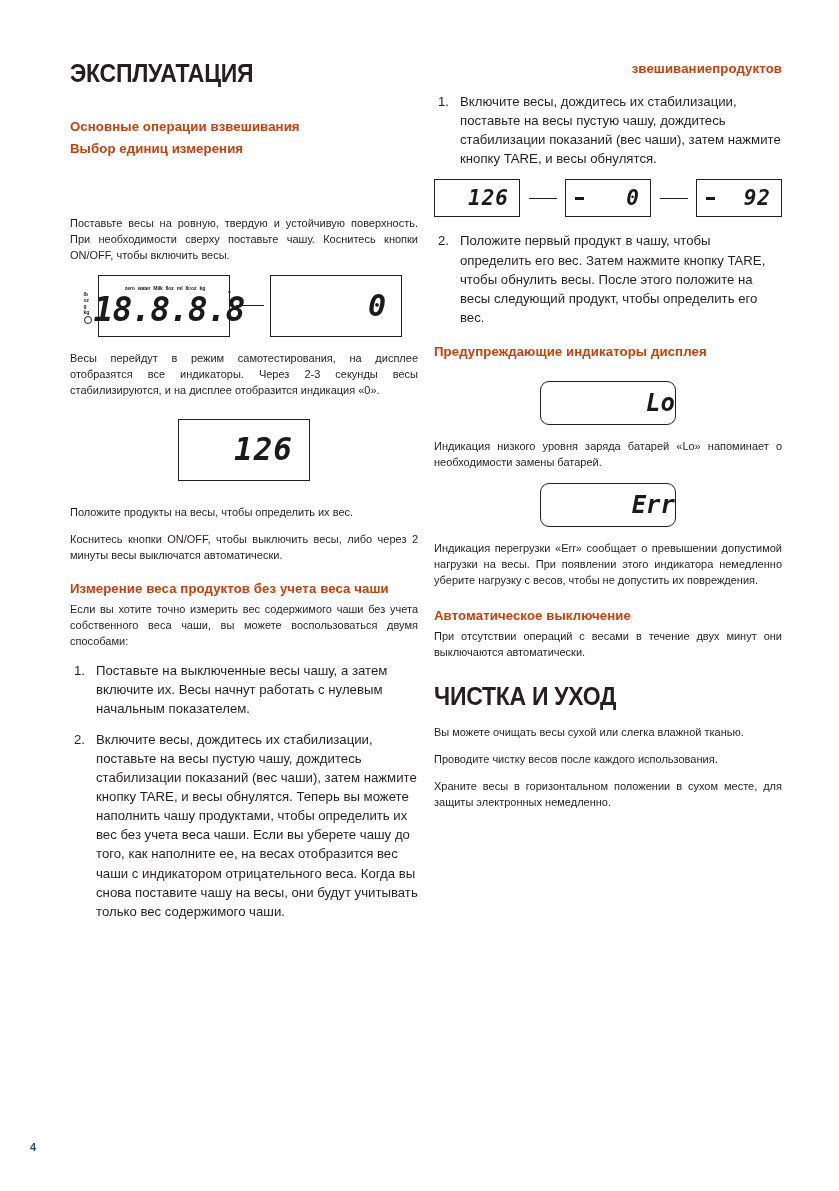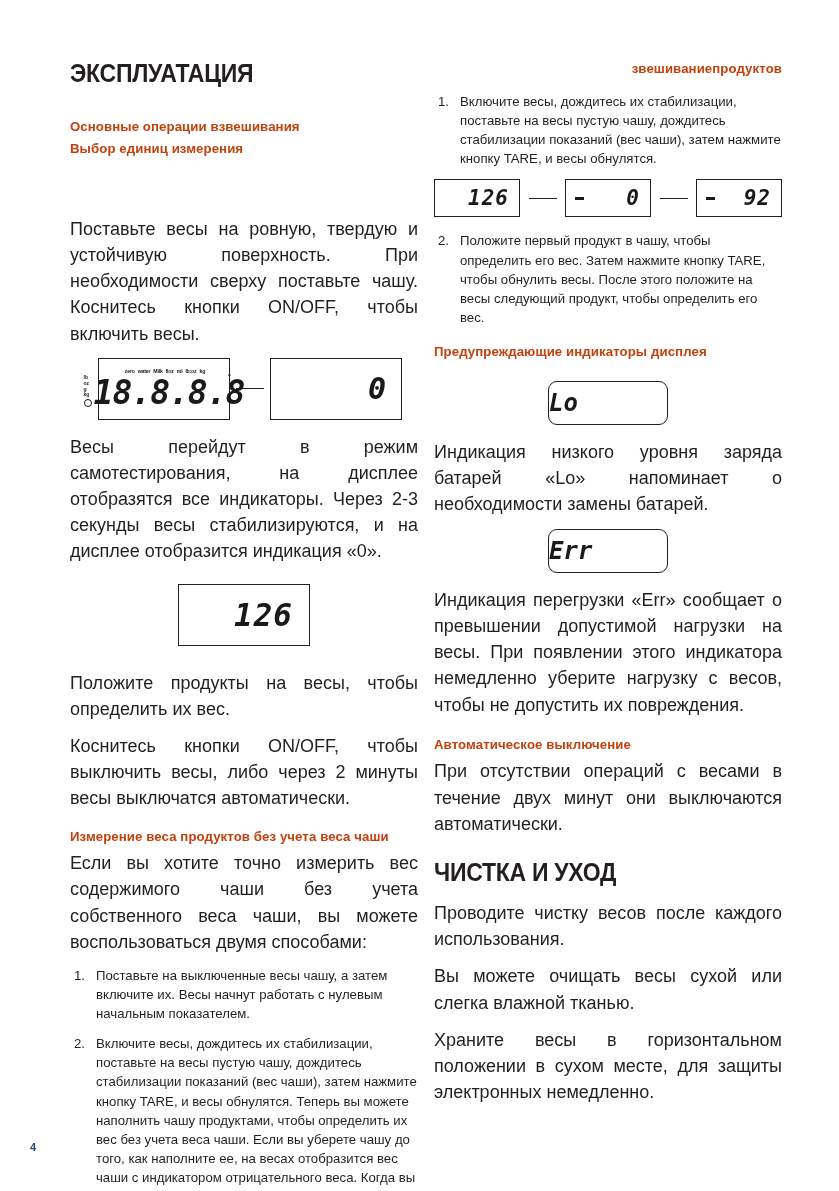--- a/index.html
+++ b/index.html
@@ -45,21 +45,21 @@
     line-height: 1.35;
     margin: 0 0 8px 0;
     letter-spacing: 0.1px;
     color: #c2410c;
   }
   .h2.tight { margin-bottom: 5px; }
   .h2.right-align { text-align: right; }
 
   
   p.body {
-    font-size: 18px;
+    font-size: 11px;
     line-height: 1.45;
     margin: 0 0 11px 0;
     text-align: justify;
     color: #231f20;
   }
   p.gap-lg { margin-bottom: 16px; }
 
   
   .olist { margin: 0 0 10px 0; padding: 0; }
   .oitem {
@@ -172,21 +172,21 @@
   .lcd-small .minus {
     position: absolute;
     left: 9px;
     top: 50%;
     margin-top: -1px;
     width: 9px;
     height: 3px;
     background: #1a1a1a;
   }
 
-  .lcd-msg { width: 120px; height: 44px; justify-content: flex-start; }
+  .lcd-msg { width: 136px; height: 44px; justify-content: flex-end; }
   .lcd-msg .seg { font-size: 24px; letter-spacing: 0px; }
 
   
   .attention { margin-left: 16px; margin-top: 14px; }
   .attention .a-title {
     font-size: 13px;
     font-weight: 700;
     margin: 0 0 10px 0;
   }
   .attention p {
@@ -334,24 +334,24 @@
     </div>
 
     <p class="body">Индикация перегрузки «Err» сообщает о превышении допустимой нагрузки на весы. При появлении этого индикатора немедленно уберите нагрузку с весов, чтобы не допустить их повреждения.</p>
 
     <div class="h2 tight" style="margin-top:18px;">Автоматическое выключение</div>
 
     <p class="body">При отсутствии операций с весами в течение двух минут они выключаются автоматически.</p>
 
     <h1 class="h1" style="margin:22px 0 14px 0;">ЧИСТКА И УХОД</h1>
 
+    <p class="body">Вы можете очищать весы сухой или слегка влажной тканью.</p>
+
     <p class="body">Проводите чистку весов после каждого использования.</p>
 
-    <p class="body">Вы можете очищать весы сухой или слегка влажной тканью.</p>
-
     <p class="body">Храните весы в горизонтальном положении в сухом месте, для защиты электронных немедленно.</p>
 
 
   </div>
 
   <div class="pageno">4</div>
 
 </div>
 
 </body></html>

